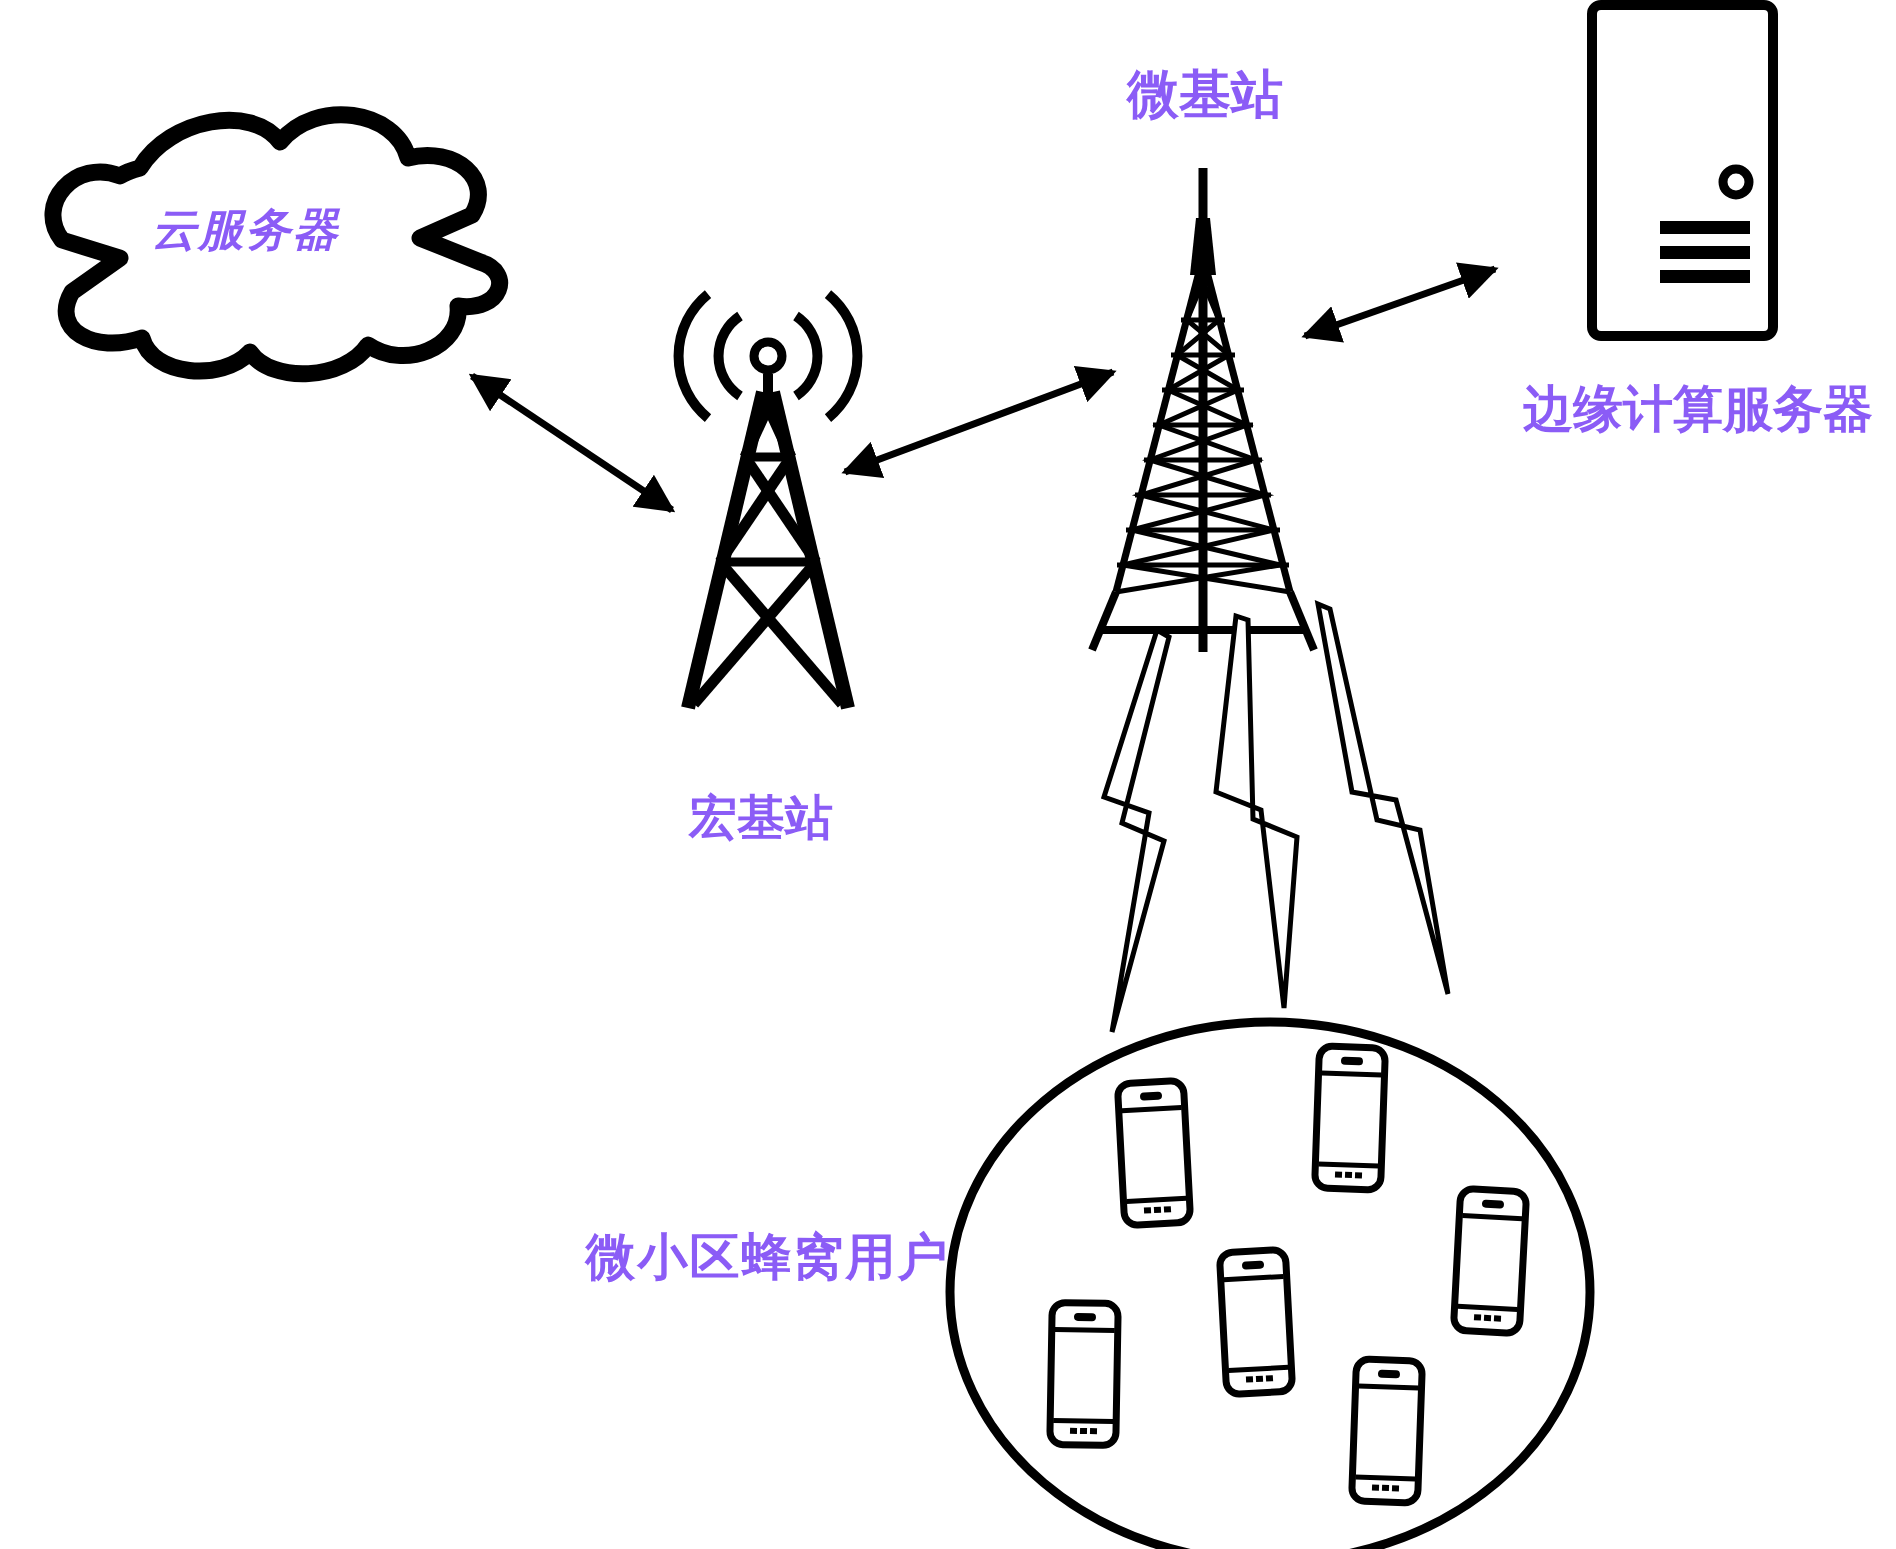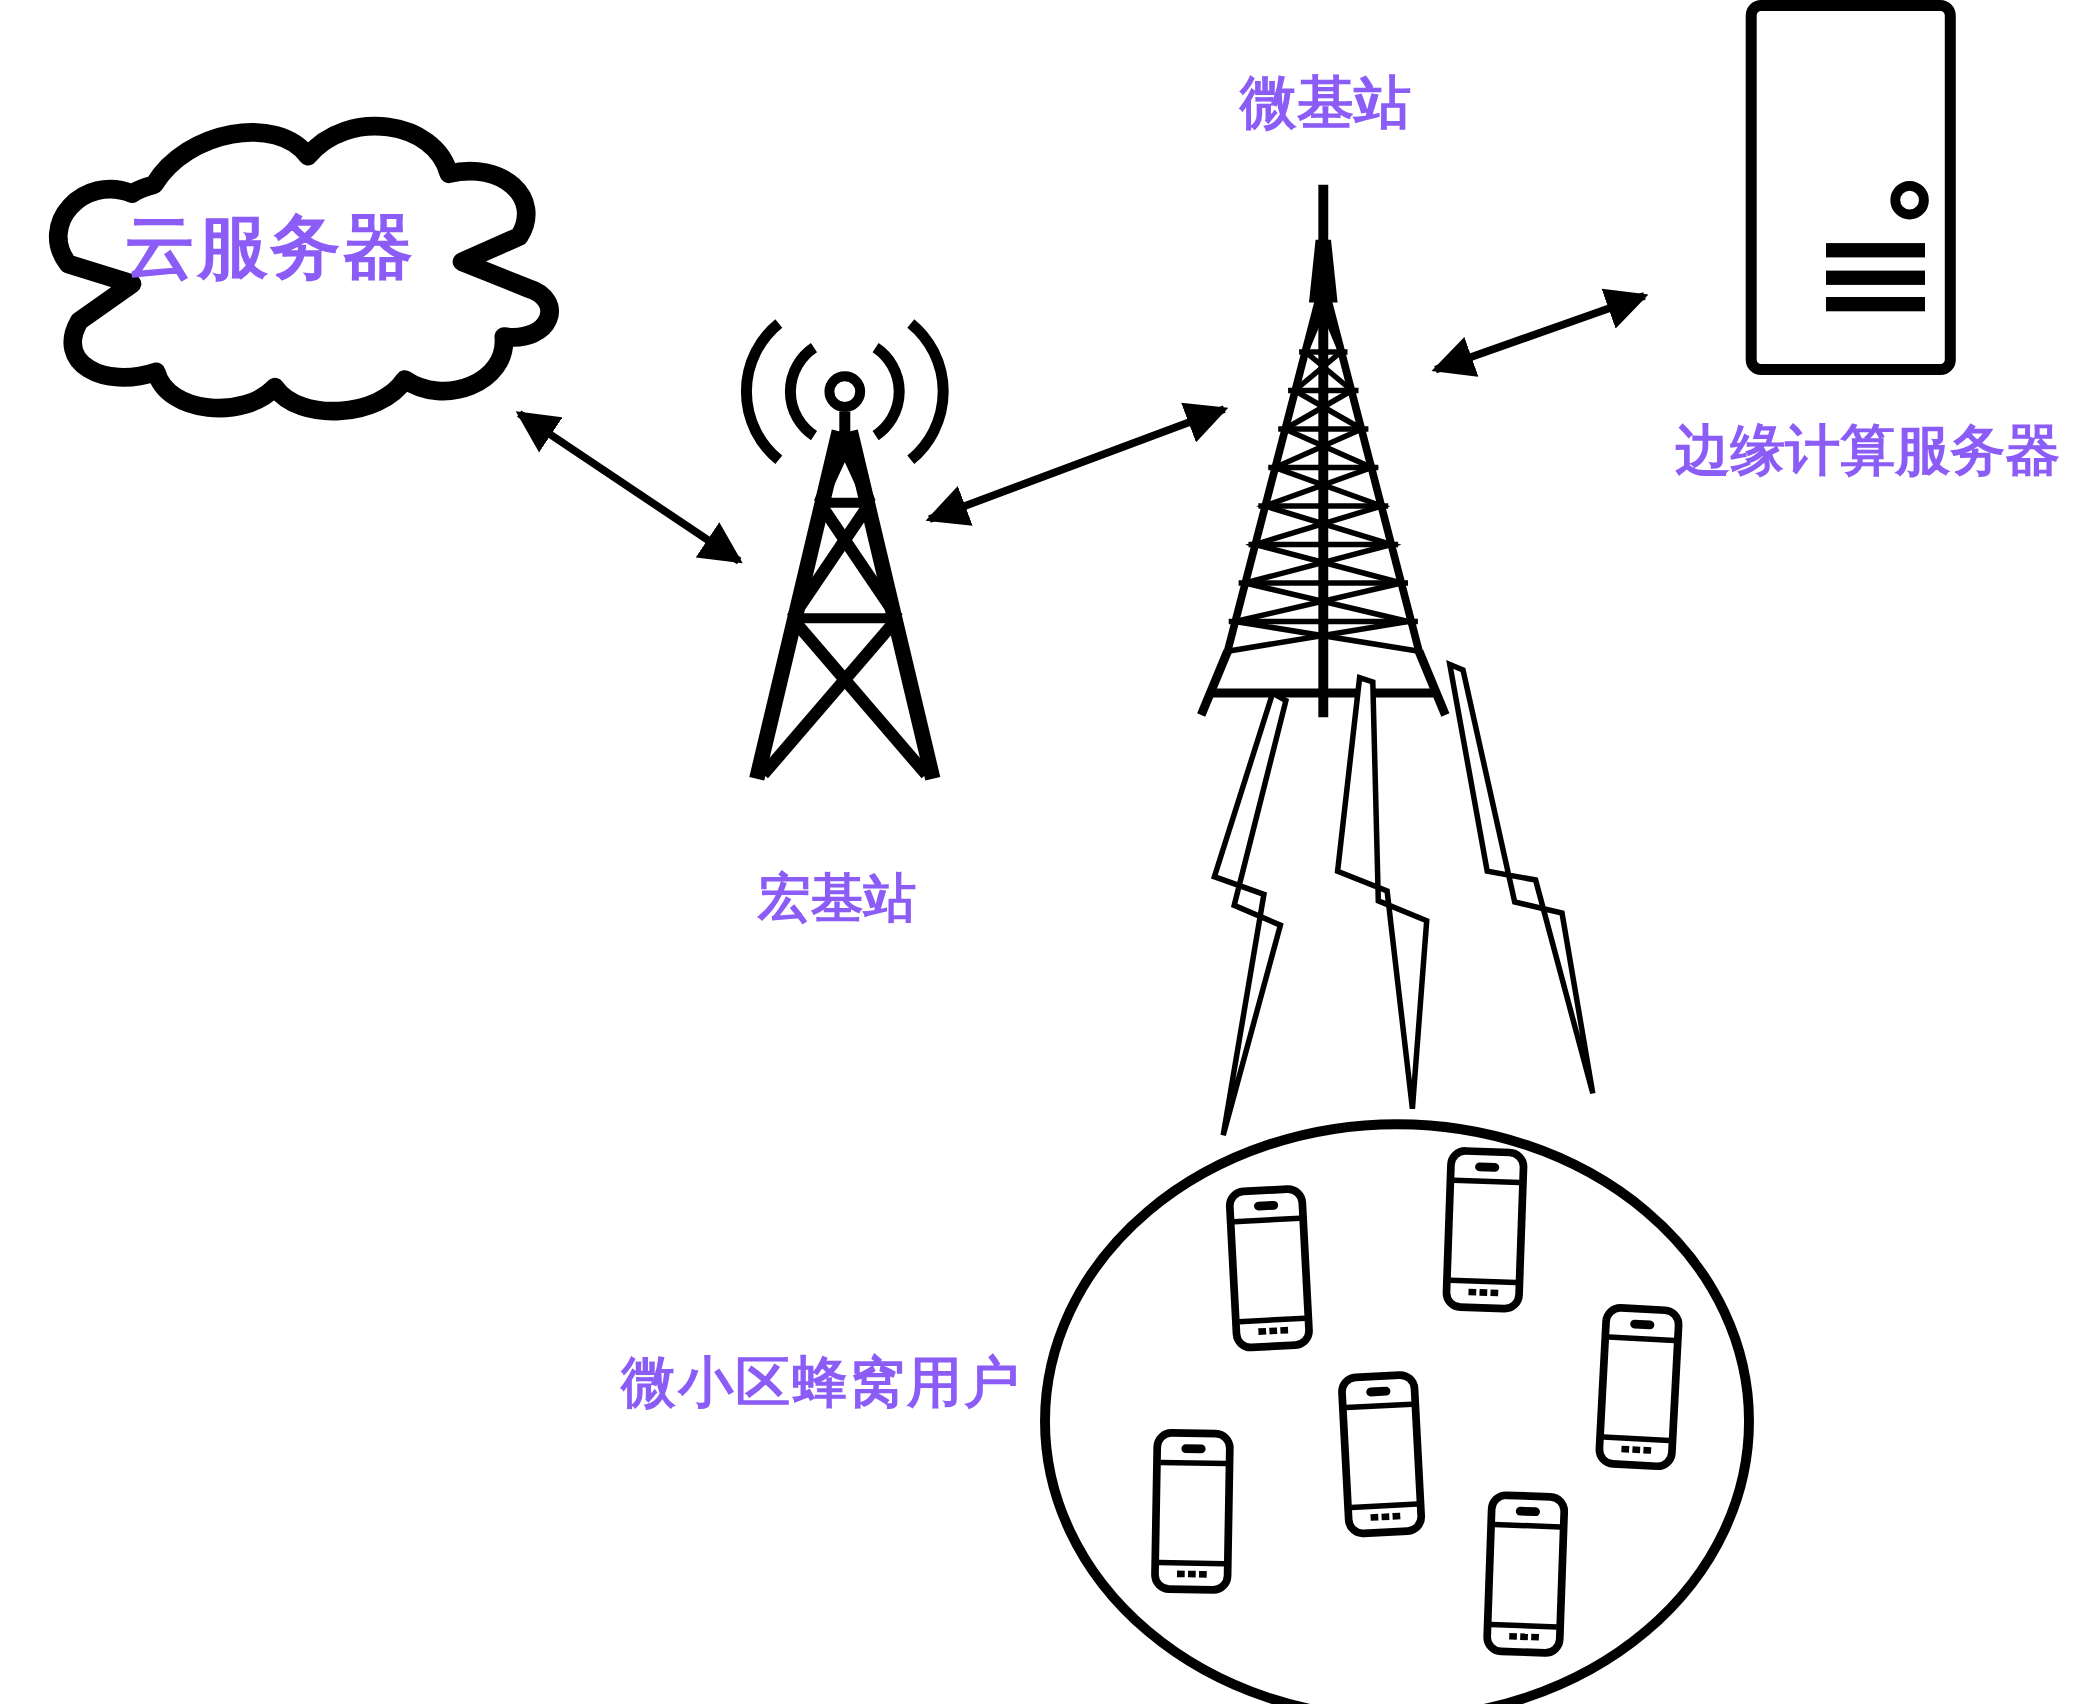--- a/index.html
+++ b/index.html
@@ -13,25 +13,25 @@
   #diagram-svg{position:absolute;left:0;top:0;}
   .label{
     position:absolute;
     color:#8b5cf6;
     font-weight:700;
     text-align:center;
     white-space:nowrap;
     line-height:1.1;
     font-family:"Liberation Serif","DejaVu Serif",serif;
   }
-  #cloud-label{left:88px;top:190px;width:315px;font-size:64px;letter-spacing:2px;}
+  #cloud-label{left:88px;top:206px;width:315px;font-size:45px;letter-spacing:2px;font-style:italic;}
   #micro-bs-label{left:1080px;top:66px;width:250px;font-size:52px;}
   #macro-bs-label{left:636px;top:748px;width:250px;font-size:48px;margin-top:44px;}
   #edge-server-label{left:1498px;top:382px;width:400px;font-size:50px;}
-  #users-label{left:544px;top:1230px;width:405px;font-size:50px;letter-spacing:2px;}
+  #users-label{left:565px;top:1230px;width:405px;font-size:50px;letter-spacing:2px;}
 </style>
 </head>
 <body>
 
 <div id="stage">
 
 <svg id="diagram-svg" width="1896" height="1549" viewBox="0 0 1896 1549">
   <defs>
     <marker id="ah" viewBox="0 0 10 10" refX="9" refY="5" markerWidth="5.5" markerHeight="5.5" orient="auto-start-reverse">
       <path d="M0,0 L10,5 L0,10 z" fill="#000"></path>

